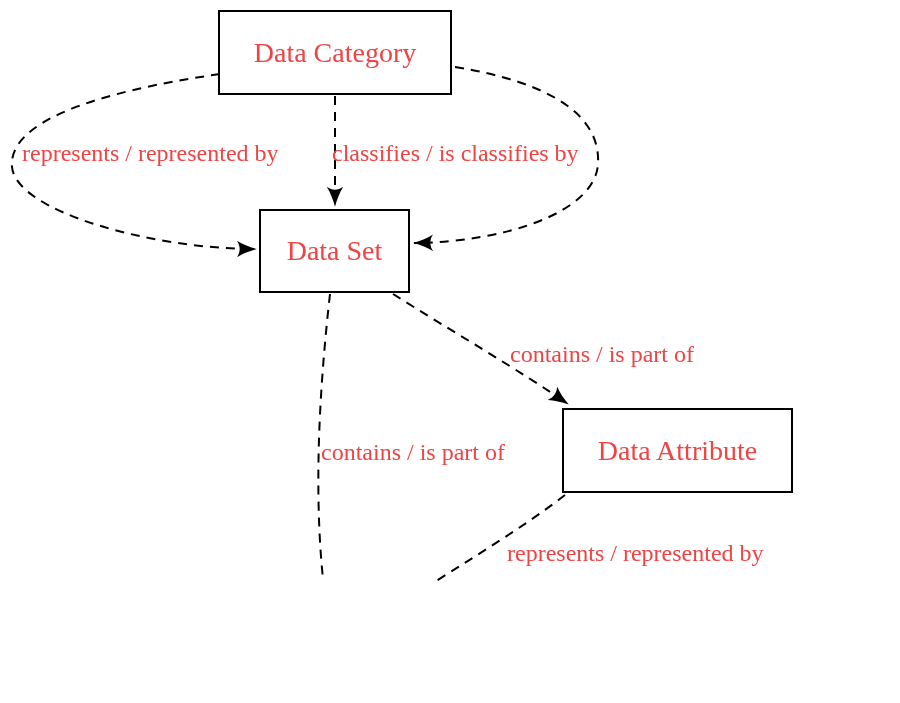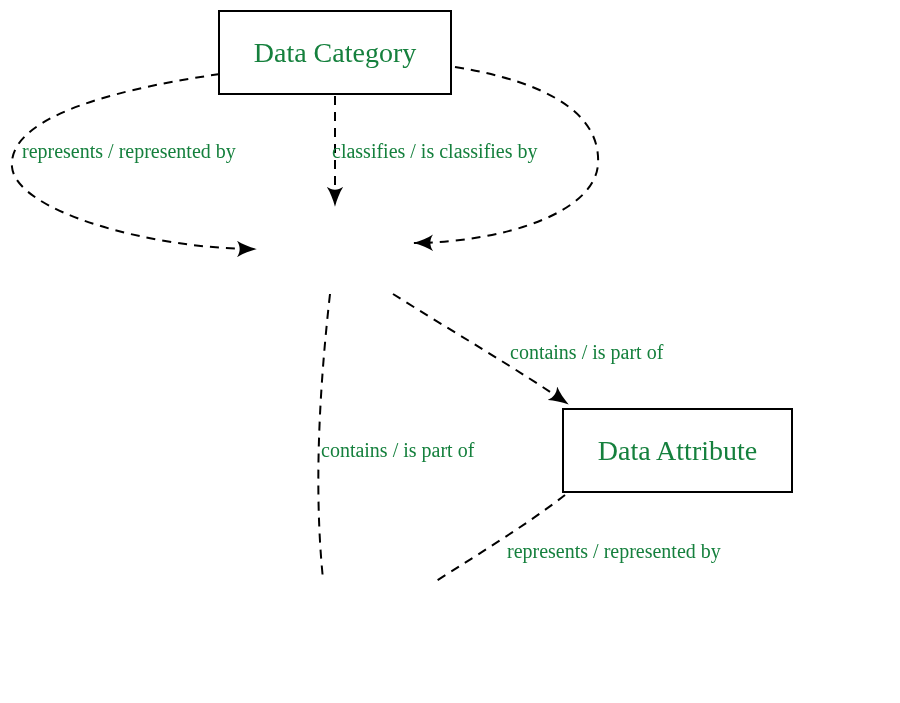--- a/index.html
+++ b/index.html
@@ -6,21 +6,21 @@
     margin: 0;
     padding: 0;
     background: #ffffff;
   }
   .canvas {
     position: relative;
     width: 900px;
     height: 581px;
     background: #ffffff;
     font-family: "Liberation Serif", serif;
-    color: #15803d;
+    color: #ef4444;
     overflow: hidden;
   }
   .edges-svg {
     position: absolute;
     left: 0;
     top: 0;
     width: 900px;
     height: 703px;
   }
   .edges-svg path.edge {
@@ -40,21 +40,21 @@
     font-size: 28px;
     white-space: nowrap;
   }
   #n-data-category { left: 218px; top: 10px;  width: 234px; height: 85px; }
   #n-data-set      { left: 259px; top: 209px; width: 151px; height: 84px; }
   #n-data-attribute{ left: 526px; top: 408px; width: 231px; height: 85px; margin-left: 36px; }
   #n-column        { left: 259px; top: 608px; width: 147px; height: 85px; margin-left: 44px; }
 
   .edge-label {
     position: absolute;
-    font-size: 20px;
+    font-size: 24px;
     white-space: nowrap;
     line-height: 1.1;
   }
   #l-represents-top     { left: 22px;  top: 140px; }
   #l-classifies         { left: 332px; top: 140px; }
   #l-categorizes        { left: 601px; top: 140px; }
   #l-contains-attribute { left: 510px; top: 341px; }
   #l-contains-column    { left: 321px; top: 439px; }
   #l-represents-bottom  { left: 507px; top: 540px; }
 </style>
@@ -78,20 +78,21 @@
 
     <path class="edge" d="M 393 294 C 450 330, 522 372, 568 404" marker-end="url(#arrow)"></path>
 
     <path class="edge" d="M 330 294 C 318 400, 313 510, 326 604" marker-end="url(#arrow)"></path>
 
     <path class="edge" d="M 565 495 C 520 530, 460 565, 410 598" marker-end="url(#arrow)"></path>
   </svg>
 
   <div class="node" id="n-data-category">Data Category</div>
 
+  <div class="node" id="n-data-set">Data Set</div>
 
   <div class="node" id="n-data-attribute">Data Attribute</div>
 
   <div class="node" id="n-column">Column</div>
 
   <div class="edge-label" id="l-represents-top">represents / represented by</div>
 
   <div class="edge-label" id="l-classifies">classifies / is classifies by</div>
 
 

